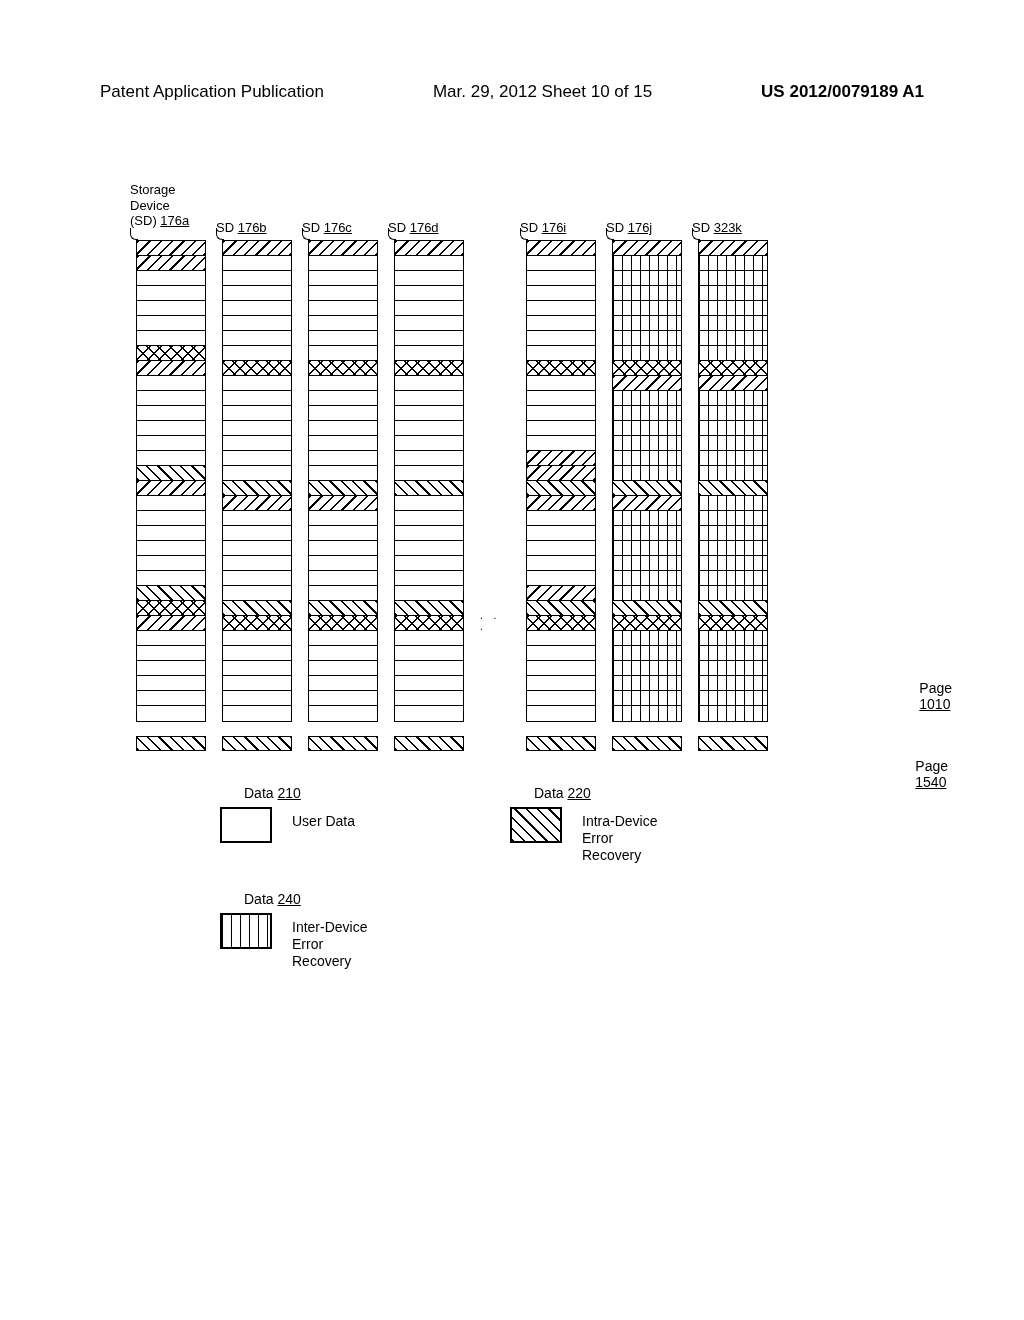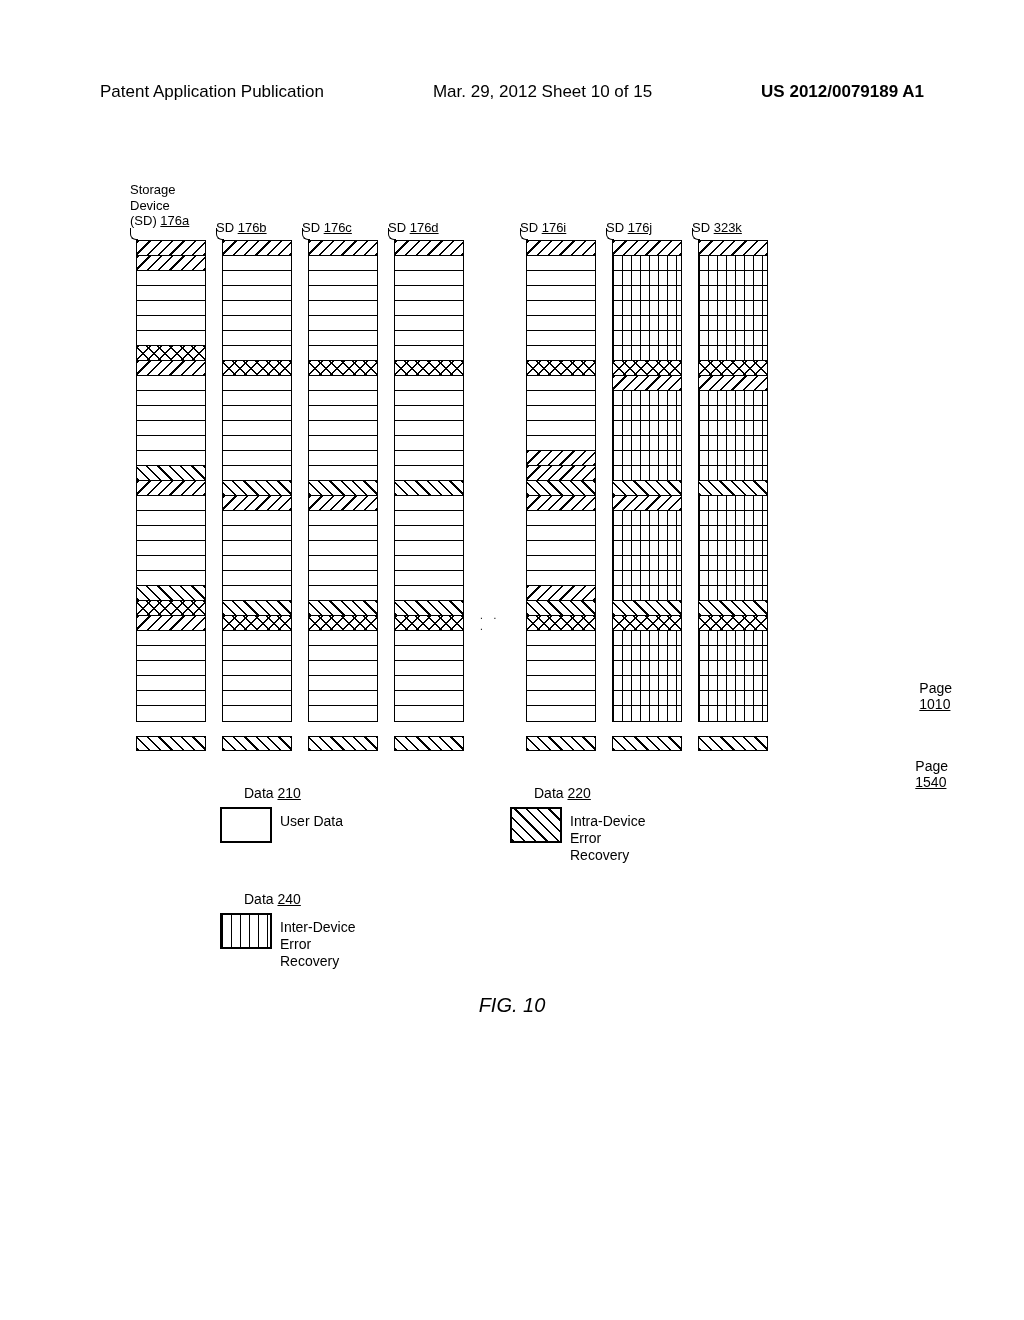--- a/index.html
+++ b/index.html
@@ -120,21 +120,21 @@
     width: 640px;
     display: grid;
     grid-template-columns: 1fr 1fr;
     column-gap: 60px;
     row-gap: 50px;
     font-size: 14px;
   }
   .legend-item {
     display: flex;
     align-items: flex-start;
-    gap: 8px;
+    gap: 20px;
     position: relative;
   }
   .swatch {
     width: 52px;
     height: 36px;
     border: 2px solid #000;
     flex-shrink: 0;
   }
   .legend-label-top {
     position: absolute;
@@ -474,14 +474,13 @@
         <div class="swatch fill-intra"></div>
         <div class="legend-text">Intra-Device<br>Error<br>Recovery</div>
       </div>
       <div class="legend-item">
         <div class="legend-label-top"><span>Data</span> <span style="text-decoration:underline">240</span></div>
         <div class="swatch fill-inter"></div>
         <div class="legend-text">Inter-Device<br>Error<br>Recovery</div>
       </div>
     </div>
 
-  <div class="fig-caption">FIG. 10</div>
 </div>
 
 </body></html>

